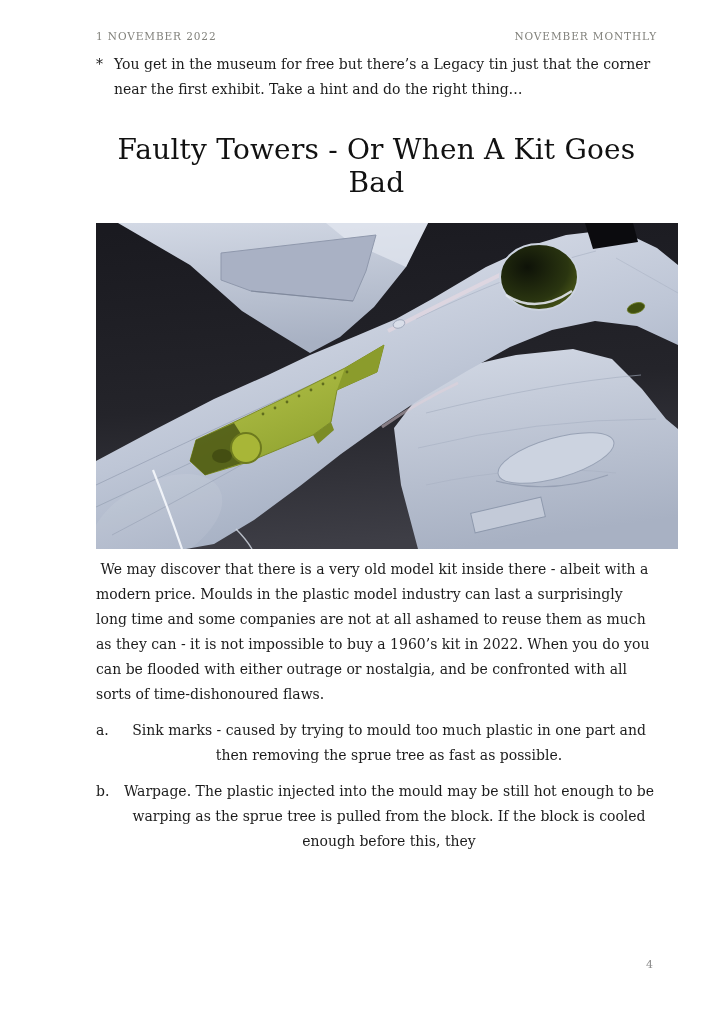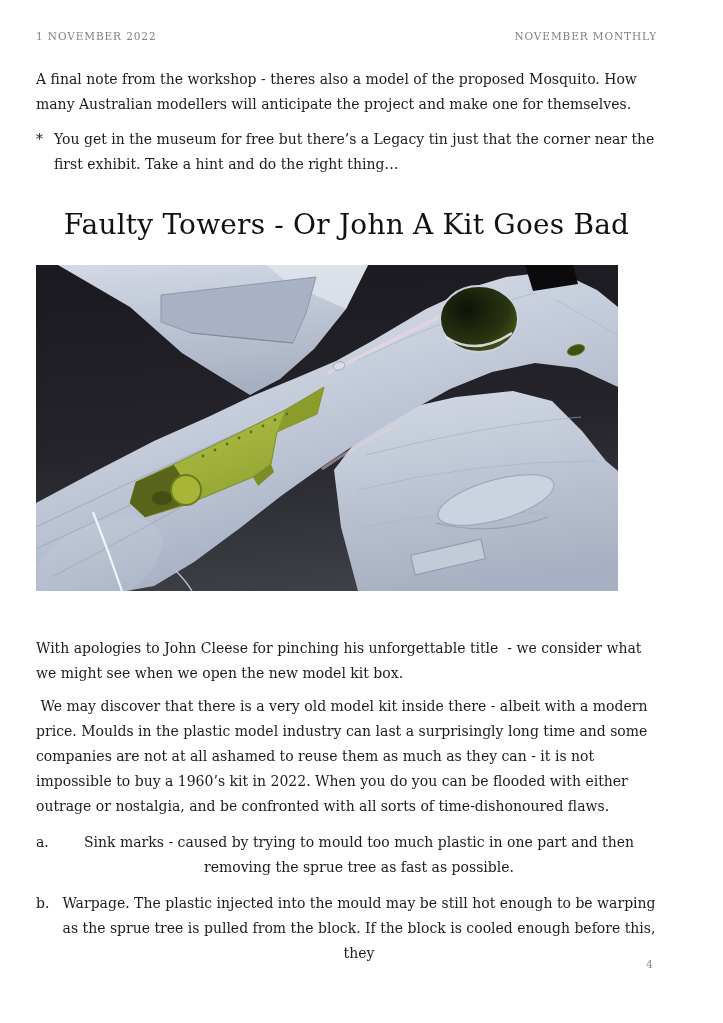--- a/index.html
+++ b/index.html
@@ -5,21 +5,21 @@
   html, body { margin: 0; padding: 0; background: #ffffff; }
   .page {
     position: relative;
     width: 723px;
     height: 1023px;
     background: #ffffff;
     overflow: hidden;
     font-family: "DejaVu Serif", serif;
     color: #1c1c1c;
   }
-  .inner { padding: 30px 66px 0 36px; }
+  .inner { padding: 30px 66px 0 96px; }
   .header {
     display: flex;
     justify-content: space-between;
     font-size: 10.5px;
     letter-spacing: 0.9px;
     color: #82827c;
   }
   .body-text {
     font-size: 14px;
     line-height: 25px;
@@ -57,28 +57,27 @@
 <body>
 
 <div class="page">
   <div class="inner">
 
     <div class="header">
       <span>1 NOVEMBER 2022</span>
       <span>NOVEMBER MONTHLY</span>
     </div>
 
-    <p class="body-text workshop-note">A final note from the workshop - theres also a model of the proposed Mosquito. How many Australian modellers will anticipate the project and make one for themselves.</p>
 
     <div class="footnote">
       <span class="fn-marker">*</span>
       <span class="body-text fn-text">You get in the museum for free but there’s a Legacy tin just that the corner near the first exhibit. Take a hint and do the right thing…</span>
     </div>
 
-    <h1 class="title">Faulty Towers - Or John A Kit Goes Bad</h1>
+    <h1 class="title">Faulty Towers - Or When A Kit Goes Bad</h1>
 
     <figure class="photo">
       <svg viewBox="0 0 582 326" xmlns="http://www.w3.org/2000/svg">
         <title>Light grey unpainted injection-moulded model aircraft fuselage and wings with chartreuse green cockpit interior and open circular turret hole, photographed on a dark background</title>
         <defs>
           <linearGradient id="bg" x1="0.2" y1="0" x2="0.35" y2="1">
             <stop offset="0" stop-color="#1a1a20"></stop>
             <stop offset="0.55" stop-color="#24242a"></stop>
             <stop offset="1" stop-color="#3e3e46"></stop>
           </linearGradient>
@@ -162,21 +161,20 @@
           <ellipse cx="443" cy="54" rx="39" ry="33" fill="url(#hole)" stroke="#ccd3e0" stroke-width="2"></ellipse>
           <path d="M410,72 Q440,92 476,68" stroke="#e3e7f0" stroke-width="2.5" fill="none" opacity="0.9"></path>
         </g>
 
         <path d="M489,0 L537,0 L542,19 L497,26 Z" fill="#0b0b0e"></path>
 
         <ellipse cx="540" cy="85" rx="9" ry="5" transform="rotate(-18 540 85)" fill="#41500f" stroke="#6b7b22" stroke-width="0.8"></ellipse>
       </svg>
     </figure>
 
-    <p class="body-text para-1">With apologies to John Cleese for pinching his unforgettable title  - we consider what we might see when we open the new model kit box.</p>
     <p class="body-text para-2"> We may discover that there is a very old model kit inside there - albeit with a modern price. Moulds in the plastic model industry can last a surprisingly long time and some companies are not at all ashamed to reuse them as much as they can - it is not impossible to buy a 1960’s kit in 2022. When you do you can be flooded with either outrage or nostalgia, and be confronted with all sorts of time-dishonoured flaws.</p>
 
     <div class="list-item">
       <span class="li-marker">a.</span>
       <span class="body-text li-text">Sink marks - caused by trying to mould too much plastic in one part and then removing the sprue tree as fast as possible.</span>
     </div>
 
     <div class="list-item">
       <span class="li-marker">b.</span>
       <span class="body-text li-text">Warpage. The plastic injected into the mould may be still hot enough to be warping as the sprue tree is pulled from the block. If the block is cooled enough before this, they</span>

